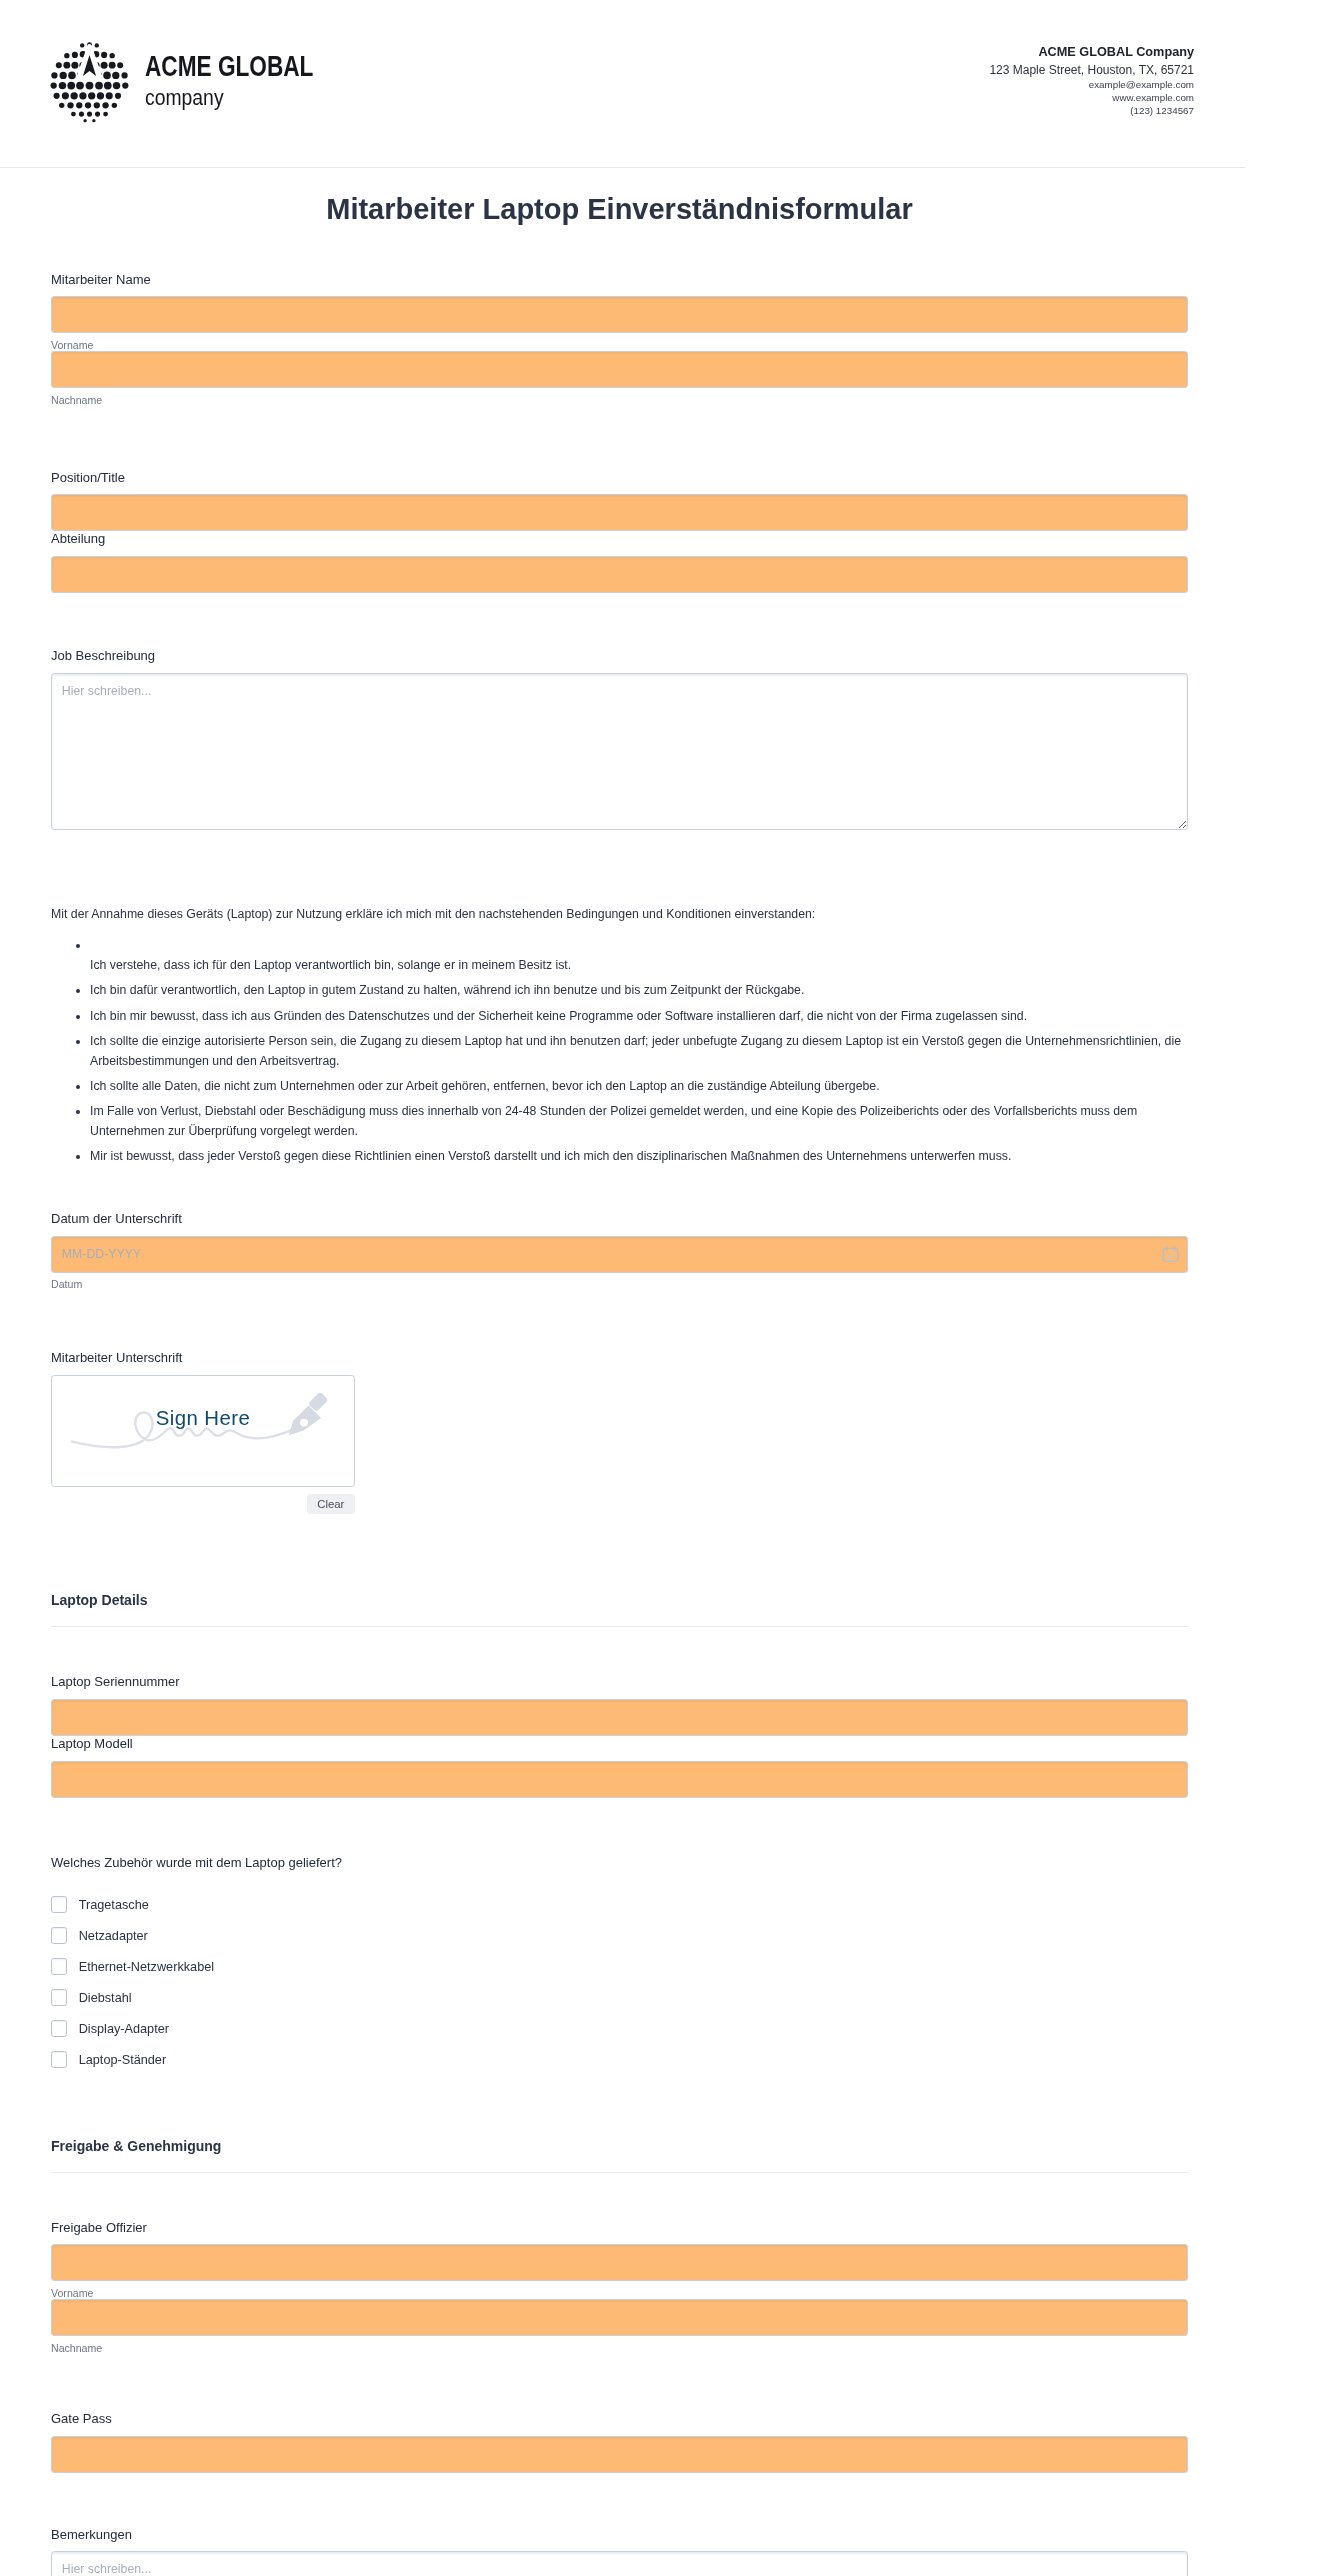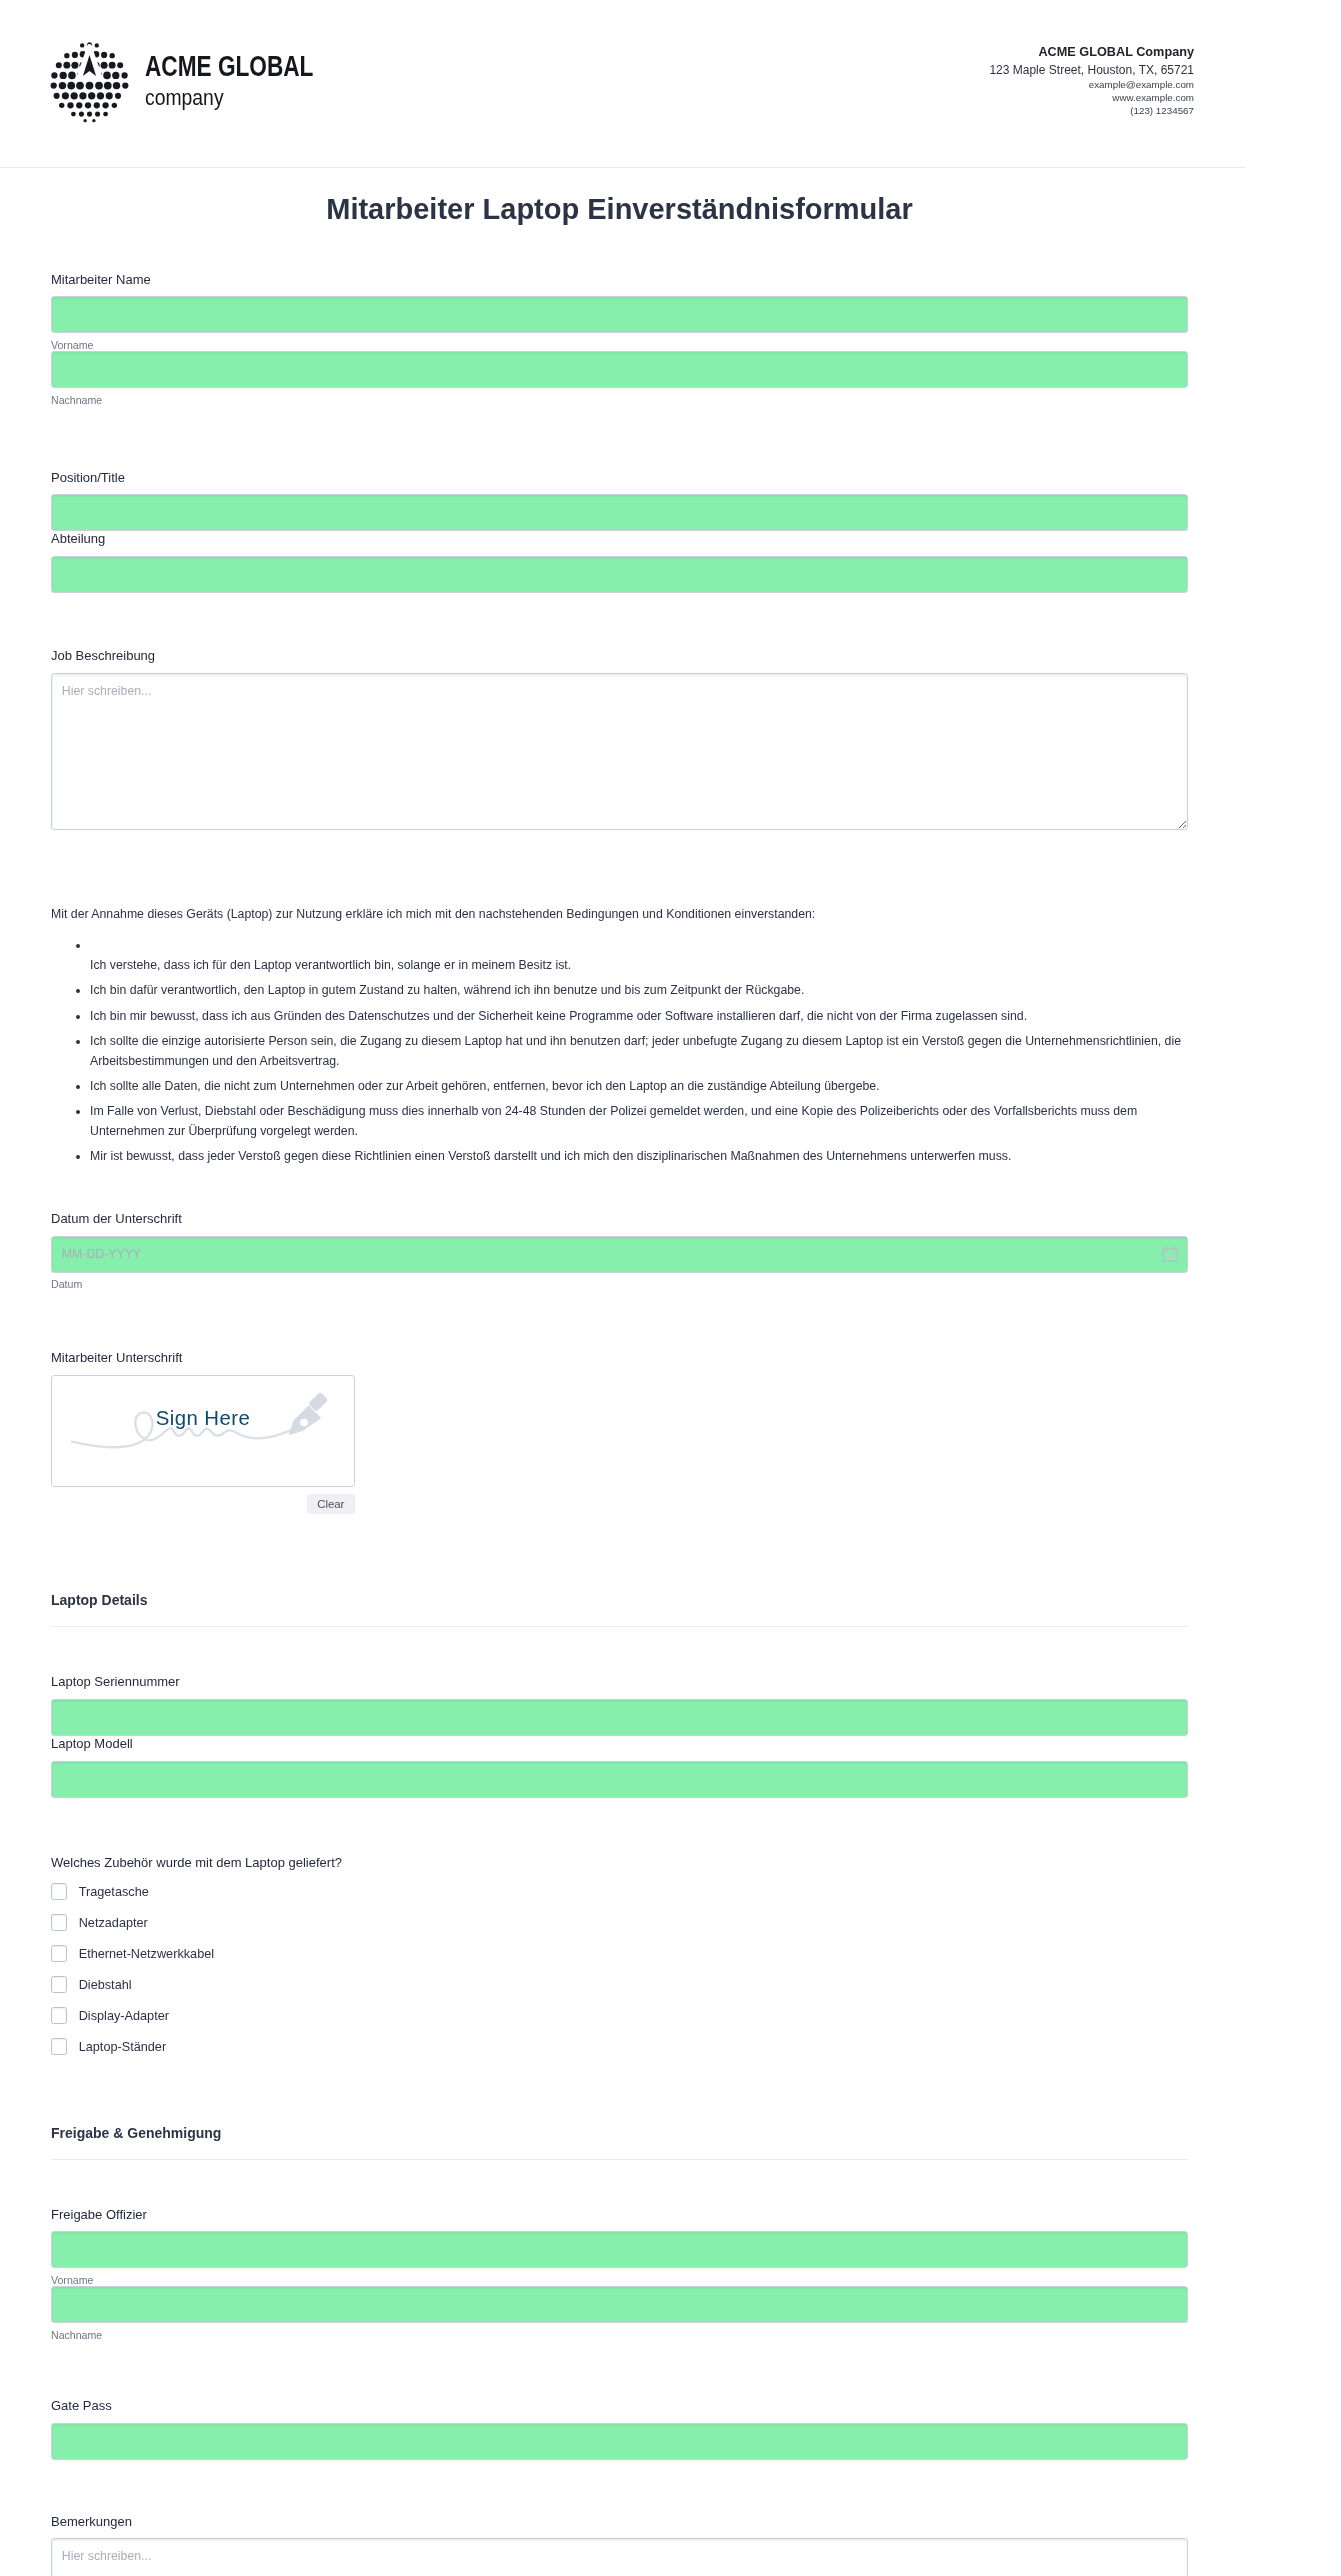--- a/index.html
+++ b/index.html
@@ -37,21 +37,21 @@
     text-align: center; font-size: 29px; font-weight: 600;
     color: var(--heading-text, #2c3345); margin: 24.5px 0 46px;
   }
   .label { font-size: 13px; font-weight: 500; color: var(--label-text, #242b3c); margin-bottom: 9.8px; }
   .sublabel { font-size: 10.6px; color: var(--sublabel-text, #6e7586); margin-top: 5.7px; }
   .grid2 { display: grid; grid-template-columns: 1fr; }
 
   .text-input {
     width: 100%; height: 37px;
     border: 0.8px solid var(--input-border, #c9cfdc); border-radius: 3.3px;
-    background: #86efac; box-shadow: inset 0 1.6px 1.6px rgba(86,97,123,.10);
+    background: #fdba74; box-shadow: inset 0 1.6px 1.6px rgba(86,97,123,.10);
     padding: 0 9.8px; font-size: 12.3px; color: #2c3345;
     font-family: inherit; outline: none;
   }
   .text-input::placeholder, textarea::placeholder { color: var(--placeholder, #a9aeba); }
   textarea {
     width: 100%; height: 157px;
     border: 0.8px solid var(--input-border, #c9cfdc); border-radius: 3.3px;
     background: #fff; box-shadow: inset 0 1.6px 2.5px rgba(86,97,123,.14);
     padding: 9.8px; font-size: 12.3px; color: #2c3345;
     font-family: inherit; outline: none; resize: both;
@@ -90,21 +90,21 @@
     font-size: 11.4px; font-family: inherit; border: none; border-radius: 3.3px;
     padding: 4.1px 10.6px; cursor: pointer;
   }
 
   
   .section-head { font-size: 14px; font-weight: 600; color: var(--heading-text, #2c3345); }
   .section-rule { border-bottom: 0.8px solid #ececef; margin: 18px 0 47px; }
 
   .mb-laptoprow { margin-bottom: 57px; }
   .accessories { margin-bottom: 56px; }
-  .accessories .label { margin-bottom: 13px; }
+  .accessories .label { margin-bottom: 26px; }
   .cb-row { display: flex; align-items: center; margin-bottom: 13px; height: 18px; cursor: pointer; }
   .cb-box {
     width: 16.3px; height: 16.3px; flex: 0 0 16.3px;
     border: 0.8px solid #bcc2cf; border-radius: 2.5px; background: #fff;
     box-shadow: inset 0 0.8px 1.6px rgba(86,97,123,.12); margin-right: 11.4px;
   }
   .cb-label { font-size: 12.7px; color: #2b3245; }
 
   .mb-officer { margin-bottom: 57px; }
   .mb-gate { margin-bottom: 54px; }

